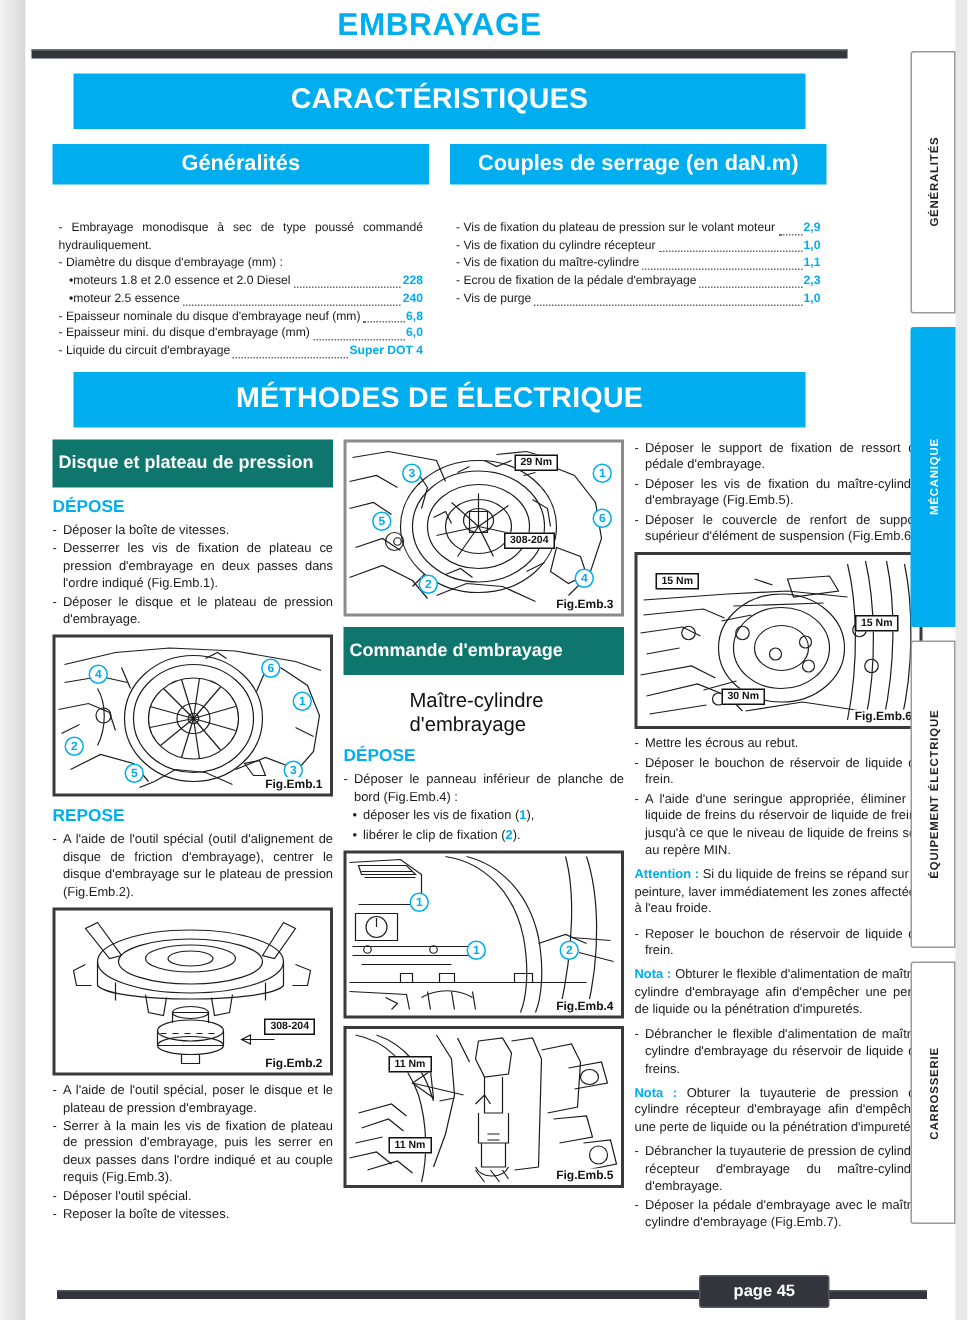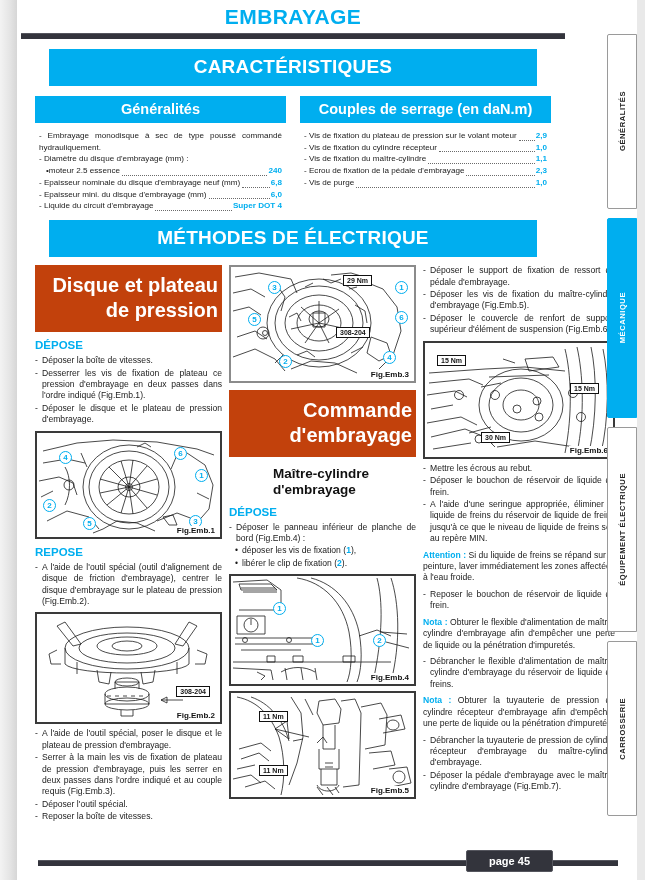--- a/index.html
+++ b/index.html
@@ -43,44 +43,44 @@
     letter-spacing:.2px;
   }
   .banner.sub{ margin:8px 24px 0 24px; }
   .sectionbar{
     background:#00AEEF; color:#fff; text-align:center; font-weight:bold;
     font-size:14.5px; padding:5px 0 6px;
   }
   
   .specs{ display:flex; gap:14px; margin:10px 10px 0 10px; }
   .specs > div{ flex:1; }
-  .spec-body{ padding:7px 4px 0 4px; }
+  .spec-body{ padding:7px 4px 0 4px;margin-top:16px; }
   .sline{
     font-size:8.1px; color:#1b1b1b; line-height:1.45;
     display:flex; align-items:flex-end; white-space:nowrap;
   }
   .sline .lbl{ flex:0 0 auto; }
   .sline .dots{
     flex:1 1 auto; overflow:hidden; margin:0 1px 1px 2px;
     border-bottom:1px dotted #6a6a6a; height:1px;
   }
   .sline .val{ flex:0 0 auto; color:#00AEEF; font-weight:bold; }
   .sline.plain{ display:block; white-space:normal; text-align:justify; }
   .indent{ padding-left:7px; }
   
   .cols{ display:flex; gap:7px; margin:8px 10px 0 10px; align-items:flex-start; }
   .col{ width:187px; }
   .col.mid{ width:187px; }
   .col.right{ width:192px; }
   .subhead{
-    background:#c2410c; color:#fff; font-weight:bold; font-size:20px;
-    text-align:right; padding:8px 4px 9px; line-height:1.25;
+    background:#0f766e; color:#fff; font-weight:bold; font-size:12px;
+    text-align:left; padding:8px 4px 9px; line-height:1.25;
   }
   .proc-title{ color:#00AEEF; font-weight:bold; font-size:11.5px; margin:7px 0 4px; }
-  .h2blk{ font-size:13.5px; font-weight:bold; color:#111; line-height:1.2; margin:9px 0 2px;padding-left:44px; }
+  .h2blk{ font-size:13.5px; font-weight:normal; color:#111; line-height:1.2; margin:9px 0 2px;padding-left:44px; }
   ul.steps{ list-style:none; margin:0; padding:0; }
   ul.steps li{
     font-size:8.6px; line-height:1.33; color:#1b1b1b; text-align:justify;
     padding-left:7px; position:relative; margin-bottom:1px;
   }
   ul.steps li:before{ content:"-"; position:absolute; left:0; }
   ul.steps li.bullet{ padding-left:13px; }
   ul.steps li.bullet:before{ content:"\2022"; left:6px; }
   ul.steps li.nodash{ padding-left:0; }
   ul.steps li.nodash:before{ content:""; }
@@ -155,20 +155,25 @@
 
     <div class="banner">CARACTÉRISTIQUES</div>
 
     <div class="specs">
 
       <div>
         <div class="sectionbar">Généralités</div>
         <div class="spec-body">
           <div class="sline plain">- Embrayage monodisque à sec de type poussé commandé hydrauliquement.</div>
           <div class="sline plain">- Diamètre du disque d'embrayage (mm) :</div>
+          <div class="sline indent">
+            <span class="lbl">•<span>moteurs 1.8 et 2.0 essence et 2.0 Diesel</span></span>
+            <span class="dots"></span>
+            <span class="val">228</span>
+          </div>
           <div class="sline indent">
             <span class="lbl">•<span>moteur 2.5 essence</span></span>
             <span class="dots"></span>
             <span class="val">240</span>
           </div>
           <div class="sline">
             <span class="lbl">-&nbsp;<span>Epaisseur nominale du disque d'embrayage neuf (mm)</span></span>
             <span class="dots"></span>
             <span class="val">6,8</span>
           </div>

